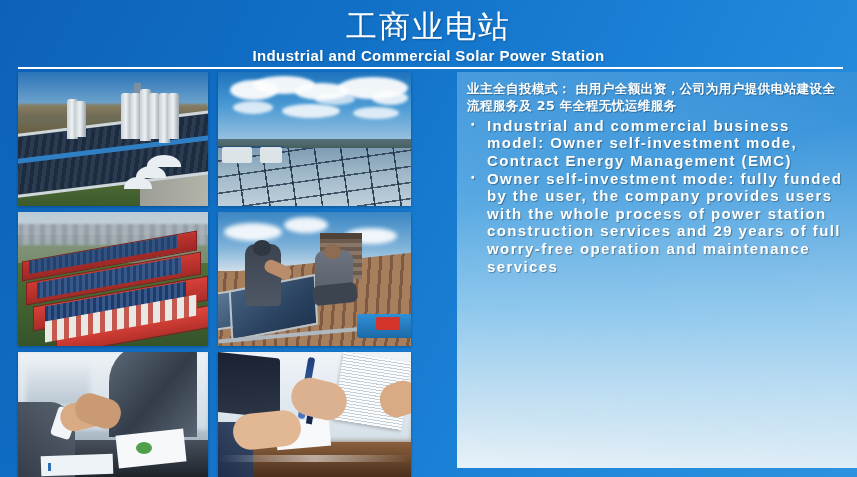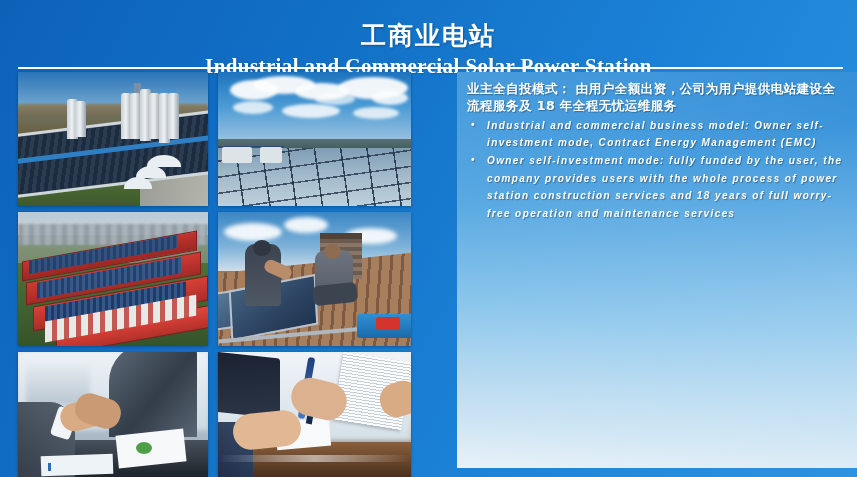--- a/index.html
+++ b/index.html
@@ -13,30 +13,29 @@
     width: 857px; height: 477px;
     background: linear-gradient(118deg, #0d62b8 0%, #1170c6 32%, #1b81d6 62%, #2d93e0 100%);
   }
 
   
   .header {
     position: absolute; left: 0; top: 0; width: 857px; height: 68px;
     text-align: center;
   }
   .title-cn {
-    font-size: 25px; font-weight: bold; color: #ffffff;
-    letter-spacing: 2px; line-height: 36px; padding-top: 18px;
+    font-size: 31px; font-weight: normal; color: #ffffff;
+    letter-spacing: 2px; line-height: 36px; padding-top: 8px;
     text-shadow: 1px 1px 2px rgba(0,0,0,.25);
     font-family: "DejaVu Sans", sans-serif;
   }
   .title-en {
-    font-size: 21px; font-weight: bold; color: #ffffff;
+    font-size: 15px; font-weight: bold; color: #ffffff;
     letter-spacing: .4px; line-height: 24px;
     text-shadow: 1px 1px 2px rgba(0,0,0,.20);
-    font-family: Liberation Serif, serif;
   }
   .rule {
     position: absolute; left: 18px; top: 67px; width: 825px; height: 2px;
     background: #ffffff;
   }
 
   
   .grid {
     position: absolute; left: 18px; top: 72px;
     width: 393px; height: 405px;
@@ -243,25 +242,24 @@
     padding: 8px 14px 6px 10px;
   }
   .panel .cn {
     color: #ffffff; font-weight: bold; font-size: 12.6px; line-height: 17.4px;
     letter-spacing: .4px; font-family: "DejaVu Sans", sans-serif;
     text-shadow: 1px 1px 1px rgba(0,0,0,.30);
   }
   .bullets { list-style: none; margin-top: 2px; }
   .bullets li {
     position: relative; padding-left: 20px;
-    color: #ffffff; font-weight: bold; font-size: 10px; line-height: 17.6px;
+    color: #ffffff; font-weight: bold; font-size: 15px; line-height: 17.6px;
     letter-spacing: 1.4px;
     text-shadow: 1px 1px 1px rgba(0,0,0,.32);
     margin-bottom: 0px;
-    font-style: italic;
   }
   .bullets li::before {
     content: "\2022"; position: absolute; left: 4px; top: -1px;
     font-size: 10px; color: #ffffff; letter-spacing: 0;
   }
 </style>
 </head>
 <body>
 
 <div class="slide">
@@ -374,20 +372,20 @@
       <div class="pen"></div>
       <div class="pent"></div>
       <div class="handR"></div>
       <div class="handR2"></div>
       <div class="shine"></div>
     </div>
 
   </div>
 
   <div class="panel">
-    <div class="cn">业主全自投模式：  由用户全额出资，公司为用户提供电站建设全流程服务及 18 年全程无忧运维服务</div>
+    <div class="cn">业主全自投模式：  由用户全额出资，公司为用户提供电站建设全流程服务及 25 年全程无忧运维服务</div>
     <ul class="bullets">
       <li>Industrial and commercial business model: Owner self-investment mode, Contract Energy Management (EMC)</li>
-      <li>Owner self-investment mode: fully funded by the user, the company provides users with the whole process of power station construction services and 18 years of full worry-free operation and maintenance services</li>
+      <li>Owner self-investment mode: fully funded by the user, the company provides users with the whole process of power station construction services and 29 years of full worry-free operation and maintenance services</li>
     </ul>
   </div>
 
 </div>
 
 </body></html>

